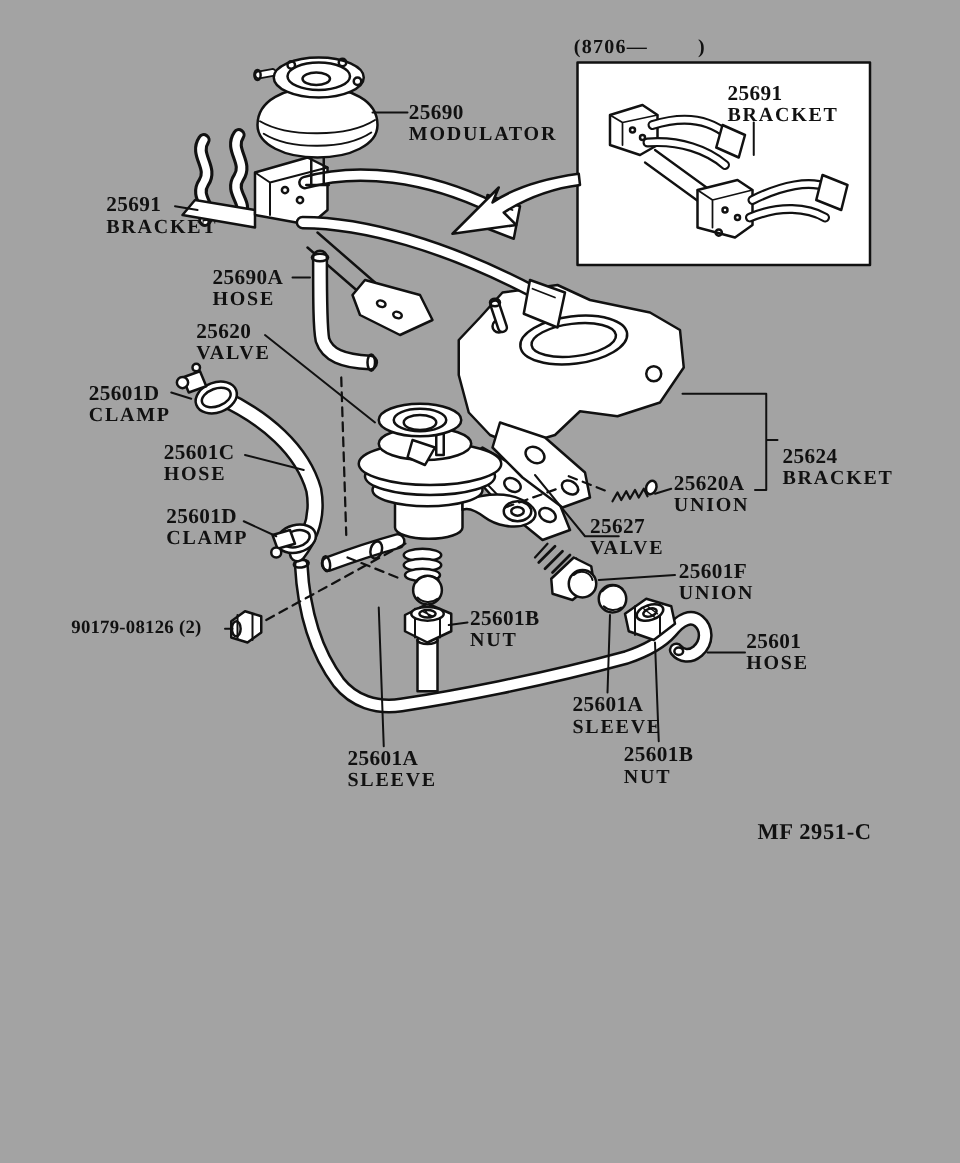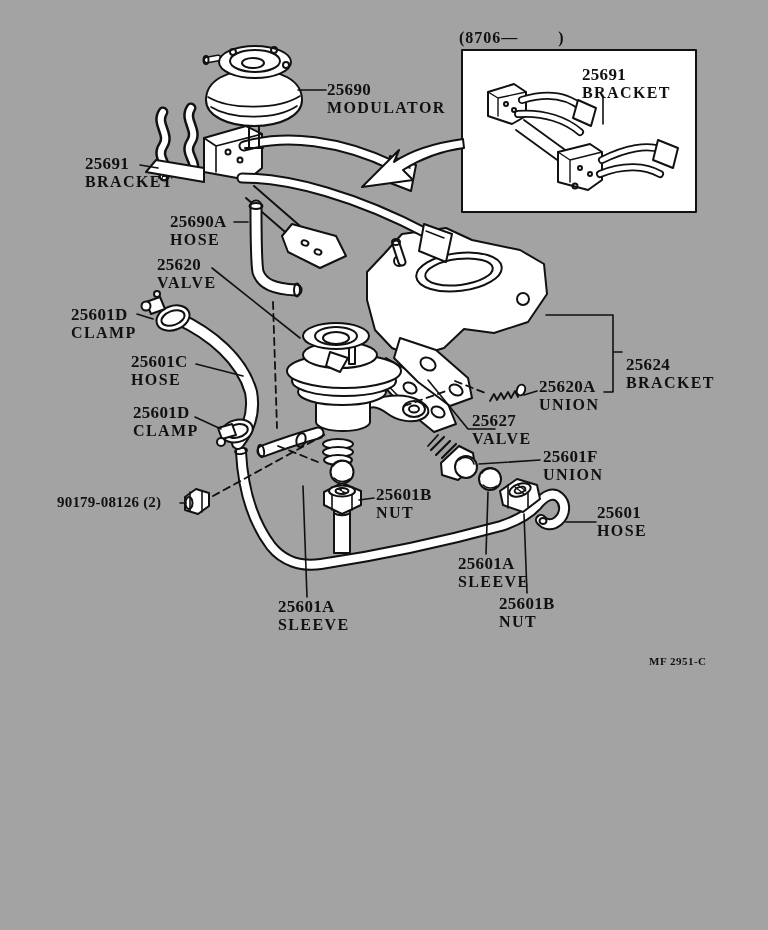--- a/index.html
+++ b/index.html
@@ -5,21 +5,21 @@
   html,body{margin:0;padding:0;background:#fff;}
   #page{position:relative;width:768px;height:930px;background:#a3a3a3;overflow:hidden;
         font-family:Liberation Serif, serif;color:#111;}
   #art{position:absolute;left:0;top:0;}
   .plabel{position:absolute;font-weight:bold;line-height:1;color:#111;}
   .plabel .num{display:block;font-size:17px;letter-spacing:.3px;white-space:nowrap;}
   .plabel .cap{display:block;font-size:16px;letter-spacing:1.4px;margin-top:2px;white-space:nowrap;}
   .plabel.small .num{font-size:15px;letter-spacing:.2px;}
   #inset-header{position:absolute;left:459px;top:29px;font-size:16px;font-weight:bold;
                 white-space:pre;letter-spacing:1px;}
-  #fig-code{position:absolute;left:649px;top:655px;font-size:11px;font-weight:bold;
+  #fig-code{position:absolute;left:606px;top:655px;font-size:18px;font-weight:bold;
             letter-spacing:.5px;}
   svg *{vector-effect:none;}
 </style>
 </head>
 <body>
 
 <div id="page">
 
 <svg id="art" width="768" height="700" viewBox="0 0 768 700" fill="none" stroke="#111" stroke-width="2" stroke-linecap="round" stroke-linejoin="round">
 

